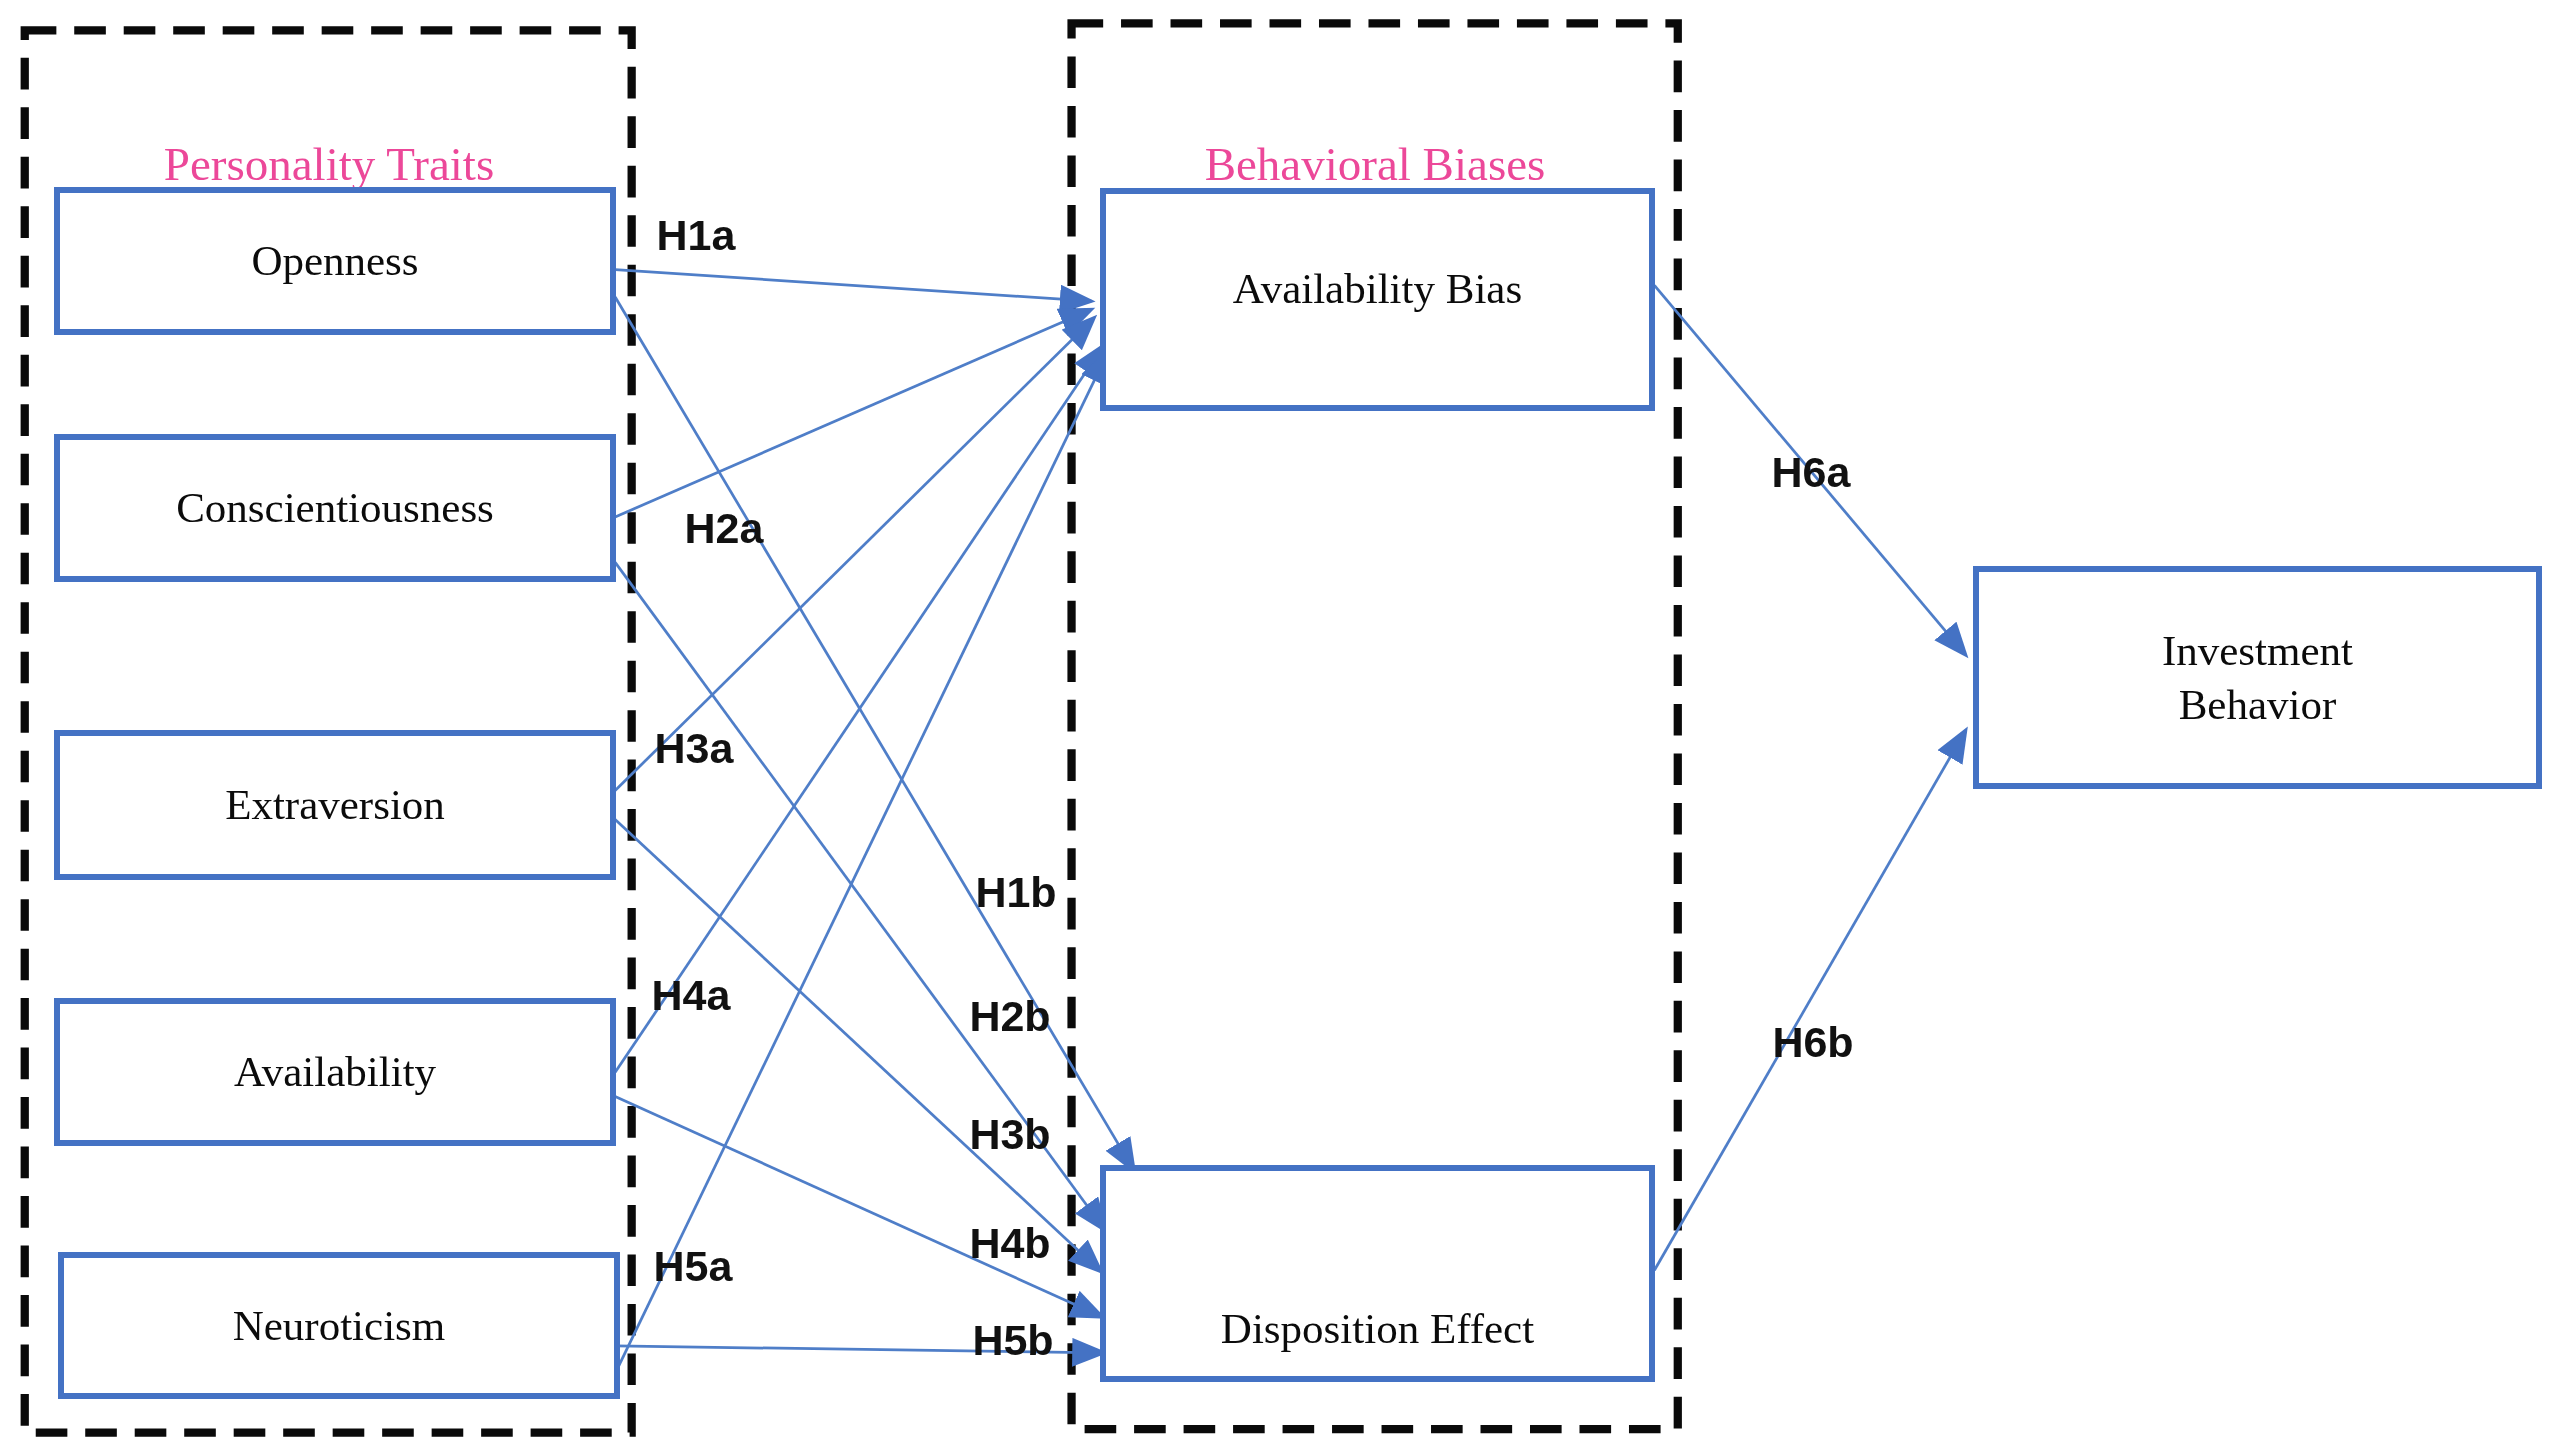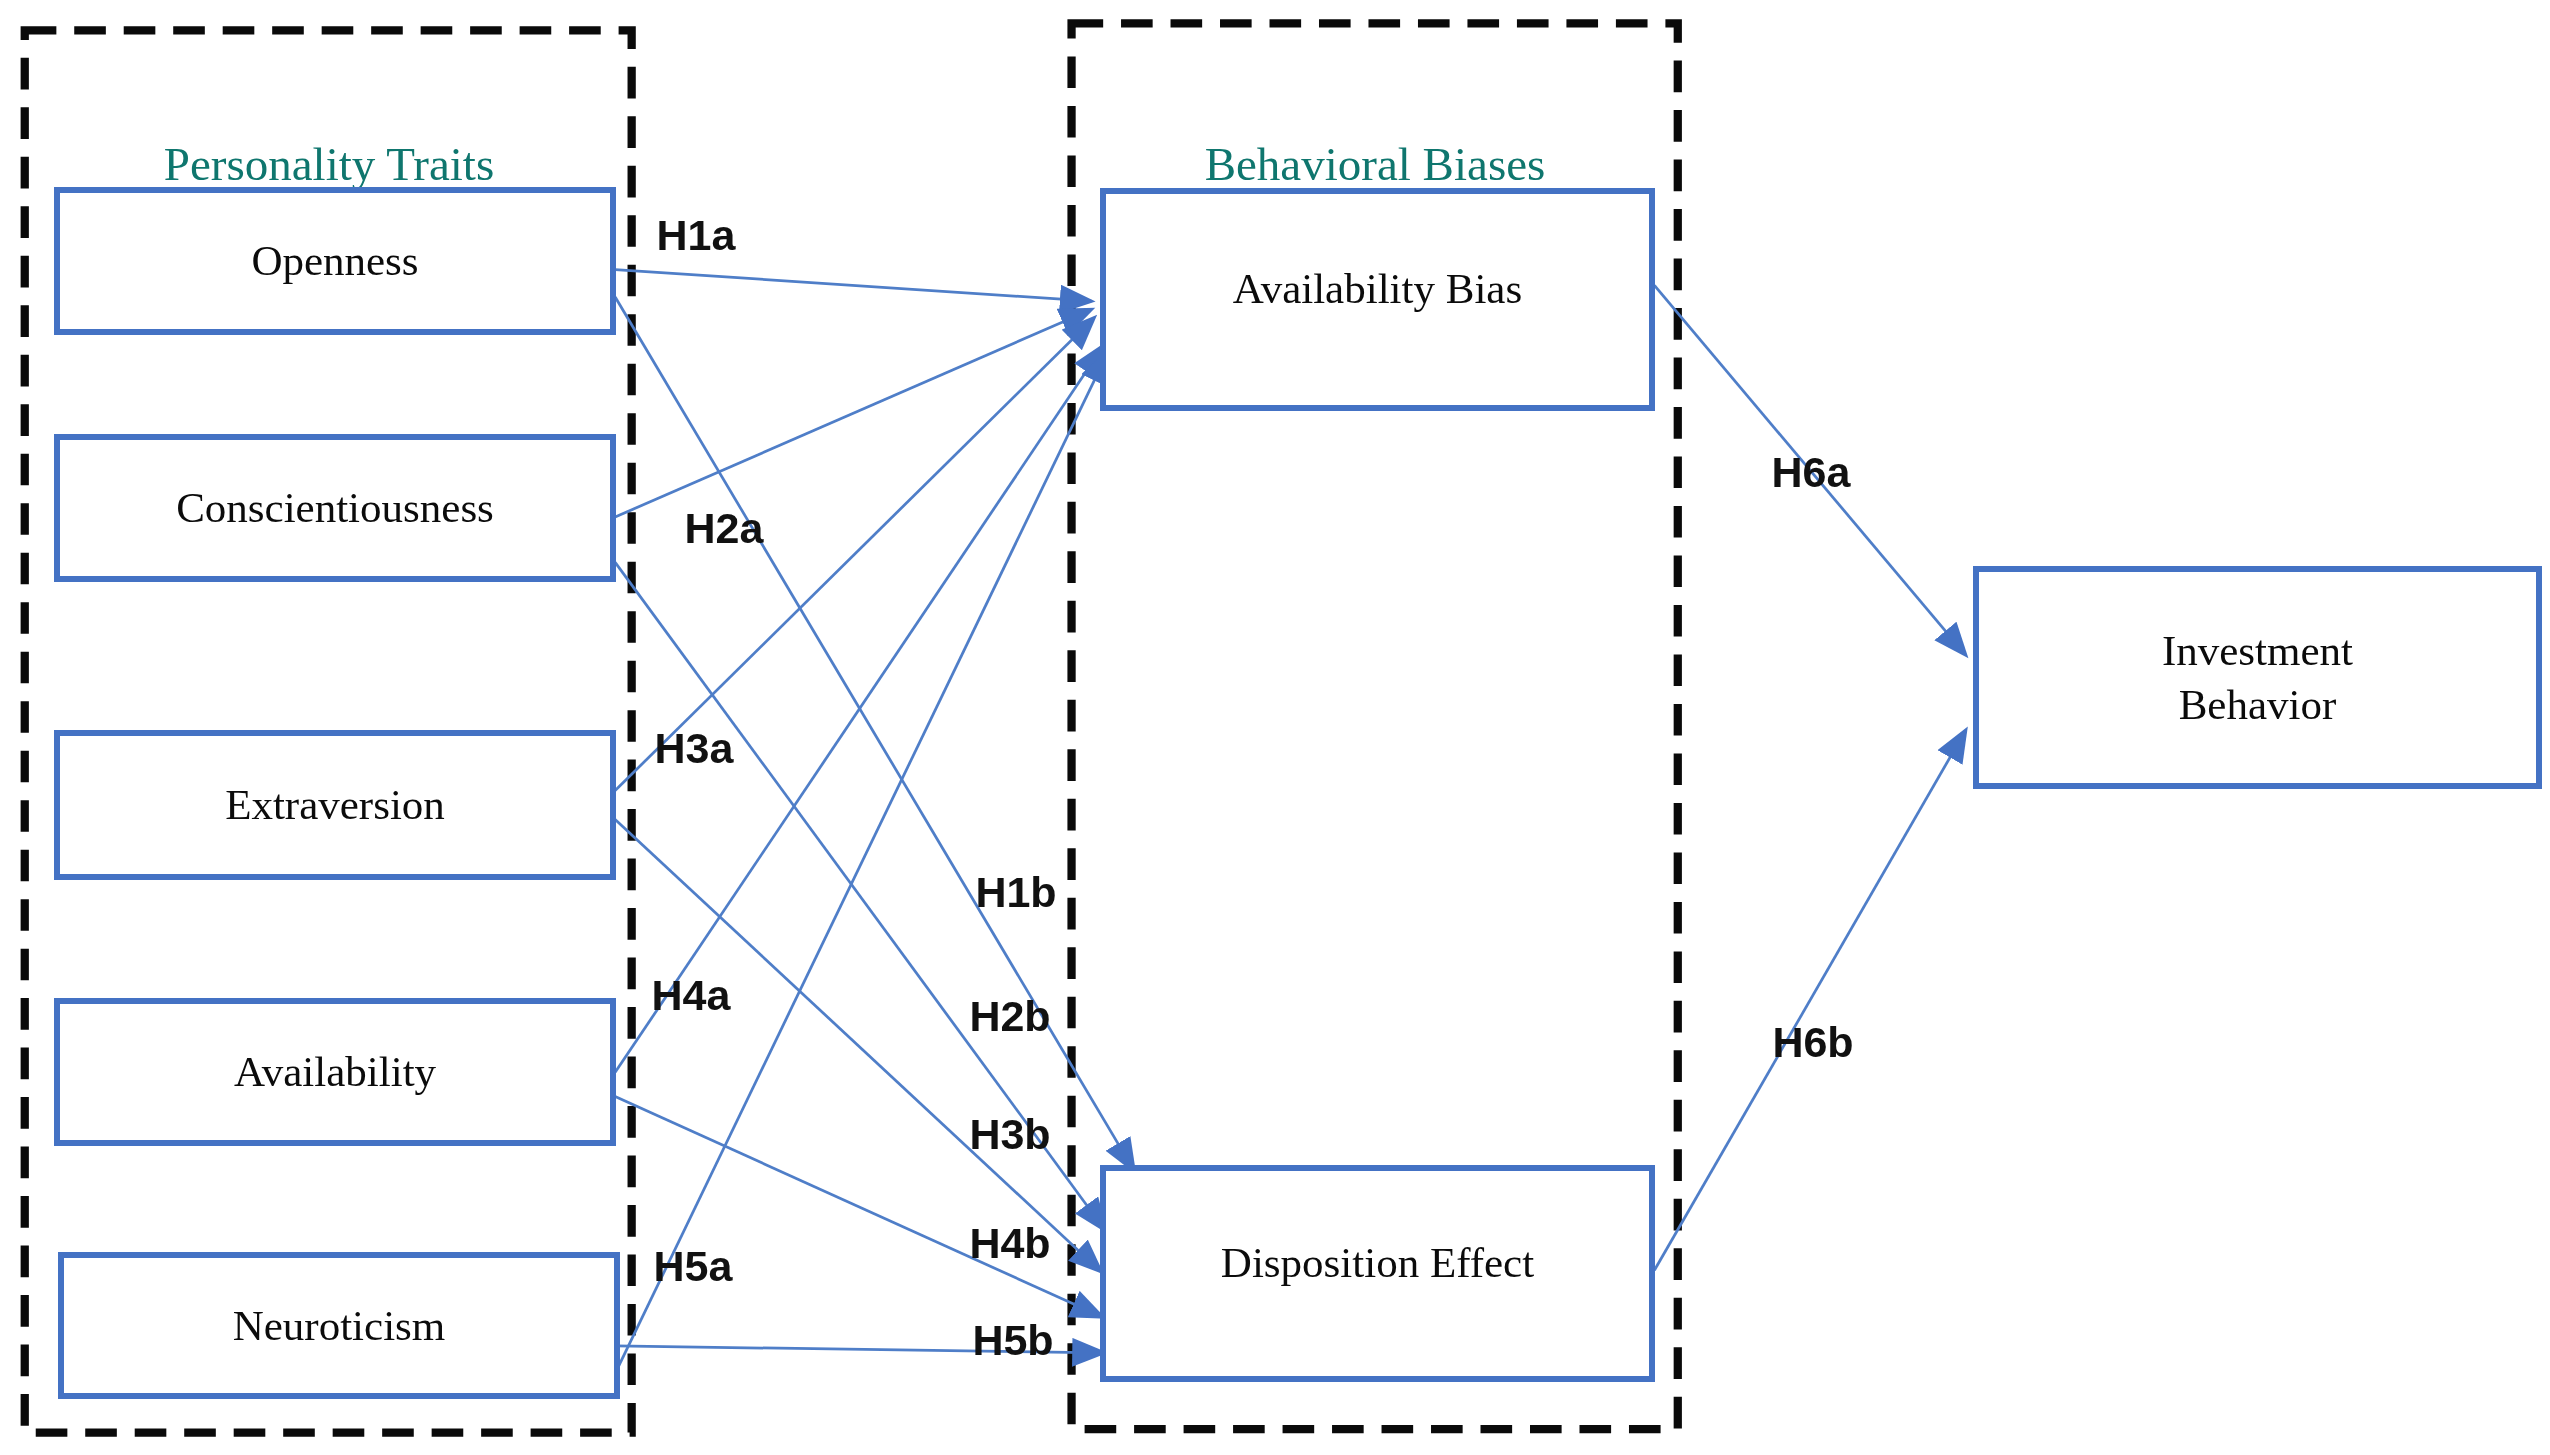--- a/index.html
+++ b/index.html
@@ -25,27 +25,27 @@
     font-size:43px;
     line-height:1.25;
     white-space:pre-line;
   }
   .node-openness       {left:54px;  top:187px;  width:562px; height:148px;}
   .node-conscient      {left:54px;  top:434px;  width:562px; height:148px;}
   .node-extraversion   {left:54px;  top:730px; width:562px; height:150px;}
   .node-agreeableness  {left:54px;  top:998px; width:562px; height:148px;}
   .node-neuroticism    {left:58px;  top:1252px; width:562px; height:147px;}
   .node-availability   {left:1100px;top:188px;  width:555px; height:223px; padding-bottom:20.6px;}
-  .node-disposition    {left:1100px;top:1165px; width:555px; height:217px; padding-bottom:20.6px;}
+  .node-disposition    {left:1100px;top:1165px; width:555px; height:217px; padding-bottom:20.6px;align-items:flex-end;}
   .node-investment     {left:1973px;top:566px;  width:569px; height:223px;}
   .frame-title{
     position:absolute;
     transform:translate(-50%,-50%);
     font-size:47px;
-    color:#0f766e;
+    color:#ec4899;
     white-space:nowrap;
   }
   .title-personality{left:329px; top:164px;}
   .title-behavioral {left:1375px;top:164px;}
   .hlabel{
     position:absolute;
     transform:translate(-50%,-50%);
     font-family:"Liberation Sans", sans-serif;
     font-weight:bold;
     font-size:43px;

